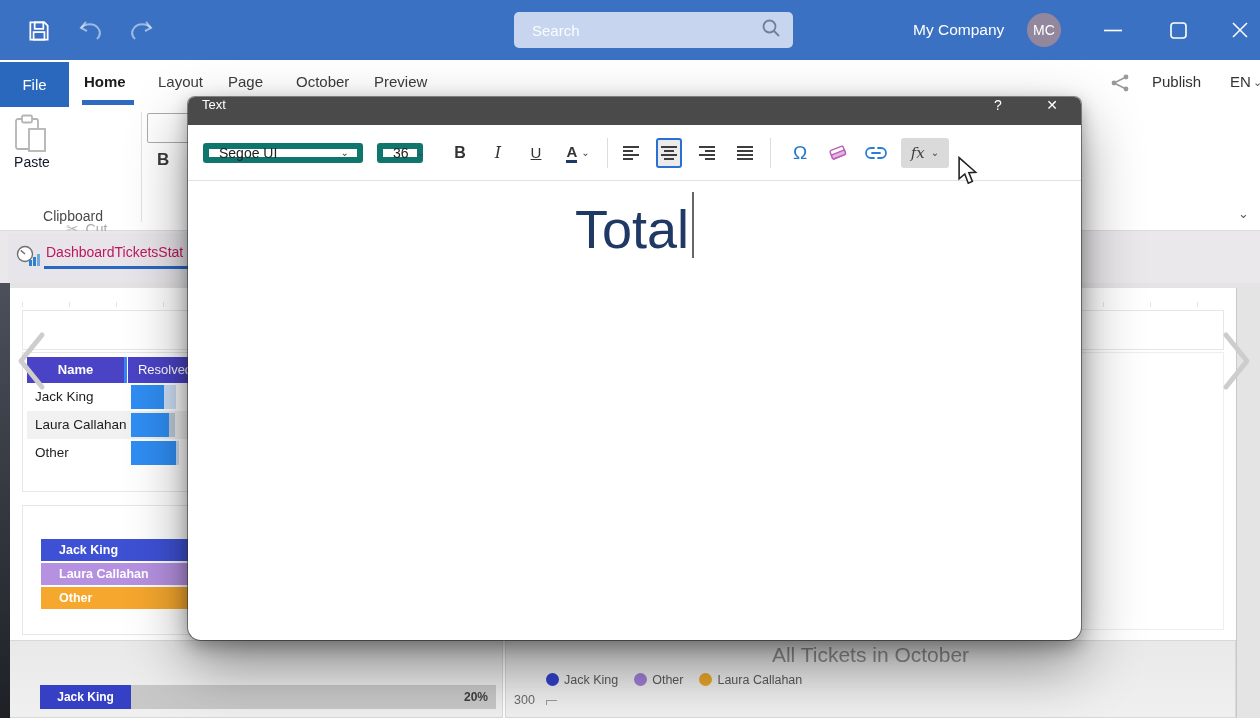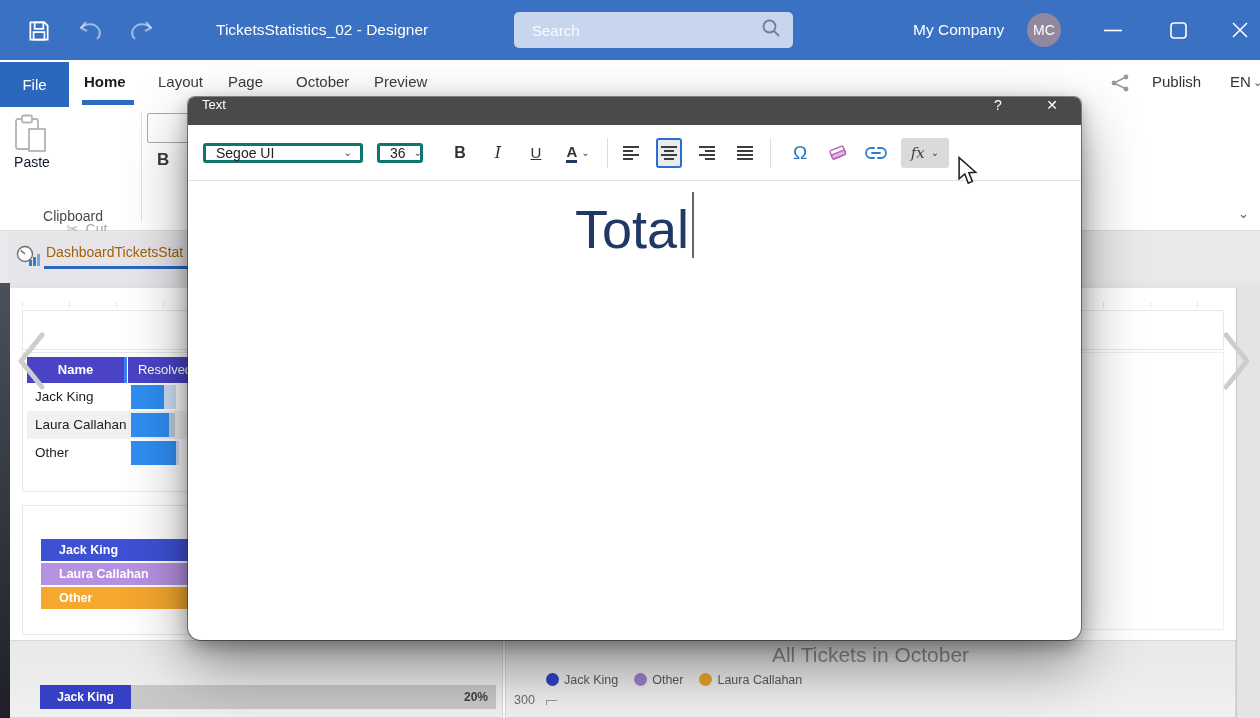--- a/index.html
+++ b/index.html
@@ -34,21 +34,21 @@
   .small-cmd { display:flex; align-items:center; gap:7px; font-size:14px; color:#a9a9a9; }
   .paste-label { left:12px; top:46px; width:40px; text-align:center; font-size:14px; color:#0f172a; }
   .vsep { width:1px; background:#e2e2e2; }
   .fontbox { left:147px; top:5px; width:58px; height:30px; border:1px solid #ababab; border-radius:2px; background:#fff; }
   .ribbon-bold { left:157px; top:42px; font-size:17px; font-weight:bold; color:#3a3a3a; }
   .collapse-chev { left:1238px; top:98px; color:#5a5a5a; font-size:13px; }
 
   
   .tabstrip { left:0; top:231px; width:1260px; height:52px; background:#eae8eb; }
   .doctab { left:8px; top:2px; width:240px; height:50px; background:#e7e5e9; }
-  .doctab-label { left:38px; top:11px; font-size:14px; color:#a16207; }
+  .doctab-label { left:38px; top:11px; font-size:14px; color:#be185d; }
   .doctab-underline { left:36px; top:33px; width:198px; height:3px; background:#2a67c0; }
 
   
   .canvas { left:0; top:283px; width:1260px; height:435px; background:#e4e4e4; }
   .dark-strip { left:0; top:0; width:10px; height:435px; background:linear-gradient(180deg,#4b505b,#1e2026); }
   .page { left:10px; top:5px; width:1227px; height:430px; background:#fff; border-right:1px solid #c9c9c9; }
   .ticks { left:12px; top:14px; width:1202px; height:5px; background:repeating-linear-gradient(to right,#d8d8d8 0 1px,transparent 1px 47px); opacity:.7; }
   .panel { border:1px solid #e7e7e7; background:#fff; }
   .gray-panel { background:linear-gradient(180deg,#e9e9e9,#f0f0f0); border:1px solid #d8d8d8; }
   .panel-title { font-size:21px; color:#8d8d8d; text-align:center; }
@@ -77,21 +77,21 @@
 
   
   .car-chev { top:47px; width:36px; height:62px; z-index:12; }
 
   
   .dialog { left:188px; top:97px; width:893px; height:543px; background:#fff; border-radius:7px 7px 13px 13px; box-shadow:0 25px 60px rgba(0,0,0,.42), 0 6px 18px rgba(0,0,0,.30), 0 0 0 1px rgba(60,60,60,.55); z-index:50; }
   .dlg-head { left:0; top:0; width:100%; height:28px; background:#4a4a4a; border-radius:7px 7px 0 0; color:#fff; display:flex; padding:0 14px; font-size:13px; }
   .dlg-head .spacer { flex:1; }
   .dlg-btn { width:30px; text-align:center; color:#fff; font-size:14px; }
   .dlg-toolbar { left:0; top:28px; width:100%; height:56px; display:flex; align-items:center; padding-left:15px; border-bottom:1px solid #e2e2e2; background:#fff; }
-  .sel { height:20px; border:3px solid #0f766e; border-radius:3px; background:#fff; display:flex; align-items:center; font-size:14px; color:#222; padding:0 8px 0 10px; }
+  .sel { height:20px; border:6px solid #0f766e; border-radius:3px; background:#fff; display:flex; align-items:center; font-size:14px; color:#222; padding:0 8px 0 10px; }
   .sel .chev { margin-left:auto; font-size:10px; color:#444; padding-left:8px; }
   .tbtn { width:26px; height:30px; display:flex; align-items:center; justify-content:center; font-size:16px; color:#333; border-radius:3px; }
   .tbtn.sel-align { border:2px solid #2a6fd4; background:#ebebeb; }
   .tsep { width:1px; height:30px; background:#dcdcdc; }
   .colorbtn { width:38px; height:30px; display:flex; align-items:center; justify-content:center; gap:4px; }
   .A-glyph { font-size:15px; font-weight:bold; color:#333; border-bottom:3px solid #1f3864; line-height:17px; }
   .fxbtn { width:48px; height:30px; background:#dadada; border-radius:3px; display:flex; align-items:center; justify-content:center; gap:6px; }
   .fx-glyph { font-family:"DejaVu Serif",serif; font-style:italic; font-size:15px; color:#3f3f3f; }
   .chev-sm { font-size:10px; color:#444; }
   .editor { left:0; top:84px; width:100%; height:459px; text-align:center; }
@@ -116,21 +116,20 @@
         <path d="M8 2 L3 8 L9 11" fill="none" stroke="rgba(255,255,255,.5)" stroke-width="2"></path>
         <path d="M3 8 C8 3 16 3 20 8 C23 12 22 16 19 19" fill="none" stroke="rgba(255,255,255,.5)" stroke-width="2"></path>
       </svg>
   </div>
   <div class="abs tb-icon" style="left:128px;top:20px;">
     <svg width="26" height="22" viewBox="0 0 26 22">
         <path d="M18 2 L23 8 L17 11" fill="none" stroke="rgba(255,255,255,.5)" stroke-width="2"></path>
         <path d="M23 8 C18 3 10 3 6 8 C3 12 4 16 7 19" fill="none" stroke="rgba(255,255,255,.5)" stroke-width="2"></path>
       </svg>
   </div>
-  <div class="abs win-title">TicketsStatistics_02 - Designer</div>
   <div class="abs searchbox">
     <input placeholder="Search" style="">
     <span>
       <svg width="20" height="20" viewBox="0 0 20 20">
           <circle cx="8.5" cy="8.5" r="6" fill="none" stroke="#70809c" stroke-width="1.8"></circle>
           <line x1="13" y1="13" x2="18" y2="18" stroke="#70809c" stroke-width="1.8"></line>
         </svg>
     </span>
   </div>
   <div class="abs account-name">My Company</div>

